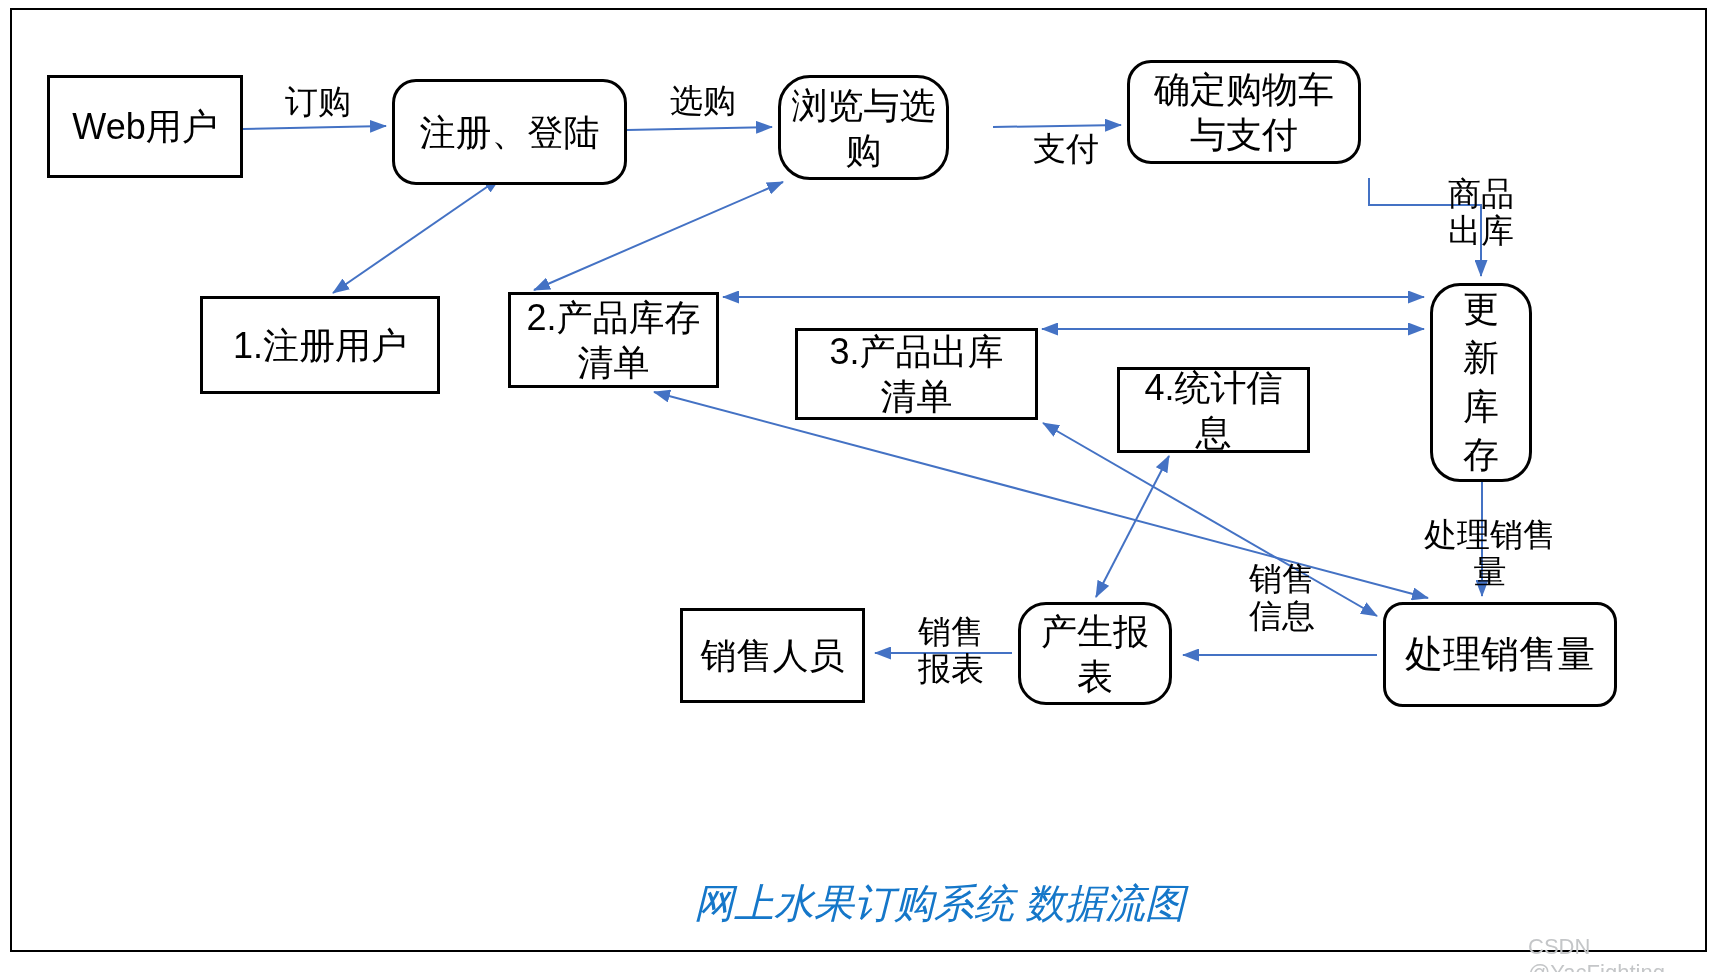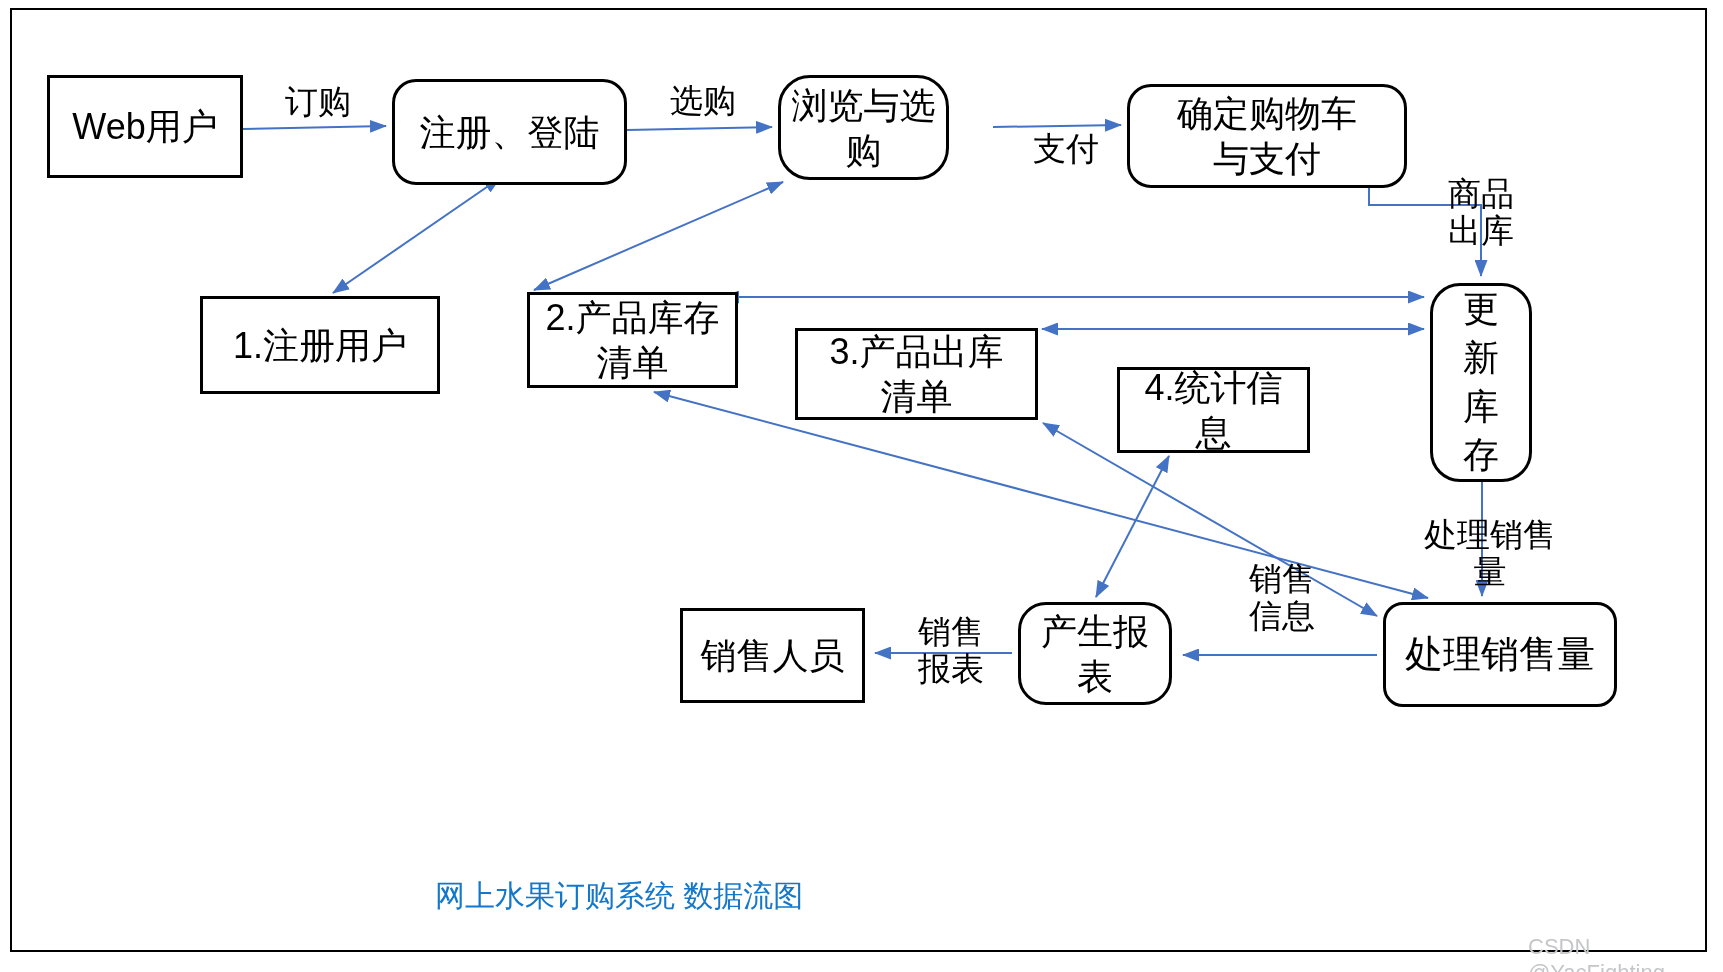--- a/index.html
+++ b/index.html
@@ -8,22 +8,22 @@
   #stage{position:absolute;left:0;top:0;width:1723px;height:972px;background:#fff;}
   #frame{position:absolute;left:10px;top:8px;width:1697px;height:944px;
          border:2px solid #000;box-sizing:border-box;}
   #edges{position:absolute;left:0;top:0;width:1723px;height:972px;}
   .node{position:absolute;display:flex;align-items:center;justify-content:center;
         text-align:center;white-space:pre-line;border:3px solid #000;background:#fff;
         box-sizing:border-box;font-size:36px;line-height:1.25;}
   .round{border-radius:24px;}
   .edge-label{position:absolute;text-align:center;white-space:pre-line;
               font-size:33px;line-height:1.12;}
-  #title{position:absolute;left:435px;top:876px;width:750px;text-align:left;
-         font-size:30px;color:#1577C9;}
+  #title{position:absolute;left:435px;top:876px;width:750px;text-align:right;
+         font-size:40px;color:#1577C9;font-style:italic;}
   #watermark{position:absolute;left:1528px;top:934px;font-size:22px;color:#C4C6C8;}
 </style>
 </head>
 <body>
 
 <div id="stage">
 
   <svg id="edges" viewBox="0 0 1723 972" xmlns="http://www.w3.org/2000/svg">
     <defs>
       <marker id="ah" markerUnits="userSpaceOnUse" markerWidth="17" markerHeight="13" refX="16" refY="6.5" orient="auto-start-reverse">
@@ -47,24 +47,24 @@
       <line x1="1012" y1="653" x2="875" y2="653" marker-end="url(#ah)"></line>
     </g>
   </svg>
 
   <div id="frame"></div>
 
   <div class="node" style="left:47px;  top:75px;  width:196px; height:103px;">Web用户</div>
   <div class="node round" style="left:392px; top:72px;  width:235px; height:106px;margin-top:7px;">注册、登陆</div>
   <div class="node round" style="left:778px; top:75px;  width:171px; height:105px;border-radius:32px;">浏览与选
 购</div>
-  <div class="node round" style="left:1127px;top:84px;  width:280px; height:104px;">确定购物车
+  <div class="node round" style="left:1127px;top:60px;  width:234px; height:104px;">确定购物车
 与支付</div>
   <div class="node" style="left:200px; top:296px; width:240px; height:98px;">1.注册用户</div>
-  <div class="node" style="left:508px; top:292px; width:211px; height:96px;margin-left:19px;">2.产品库存
+  <div class="node" style="left:508px; top:292px; width:211px; height:96px;">2.产品库存
 清单</div>
   <div class="node" style="left:795px; top:328px; width:243px; height:92px;">3.产品出库
 清单</div>
   <div class="node" style="left:1117px;top:367px; width:193px; height:86px;">4.统计信
 息</div>
   <div class="node round" style="left:1430px;top:283px; width:102px; height:199px;border-radius:30px;line-height:1.36;">更
 新
 库
 存</div>
   <div class="node" style="left:680px; top:608px; width:185px; height:95px;">销售人员</div>

